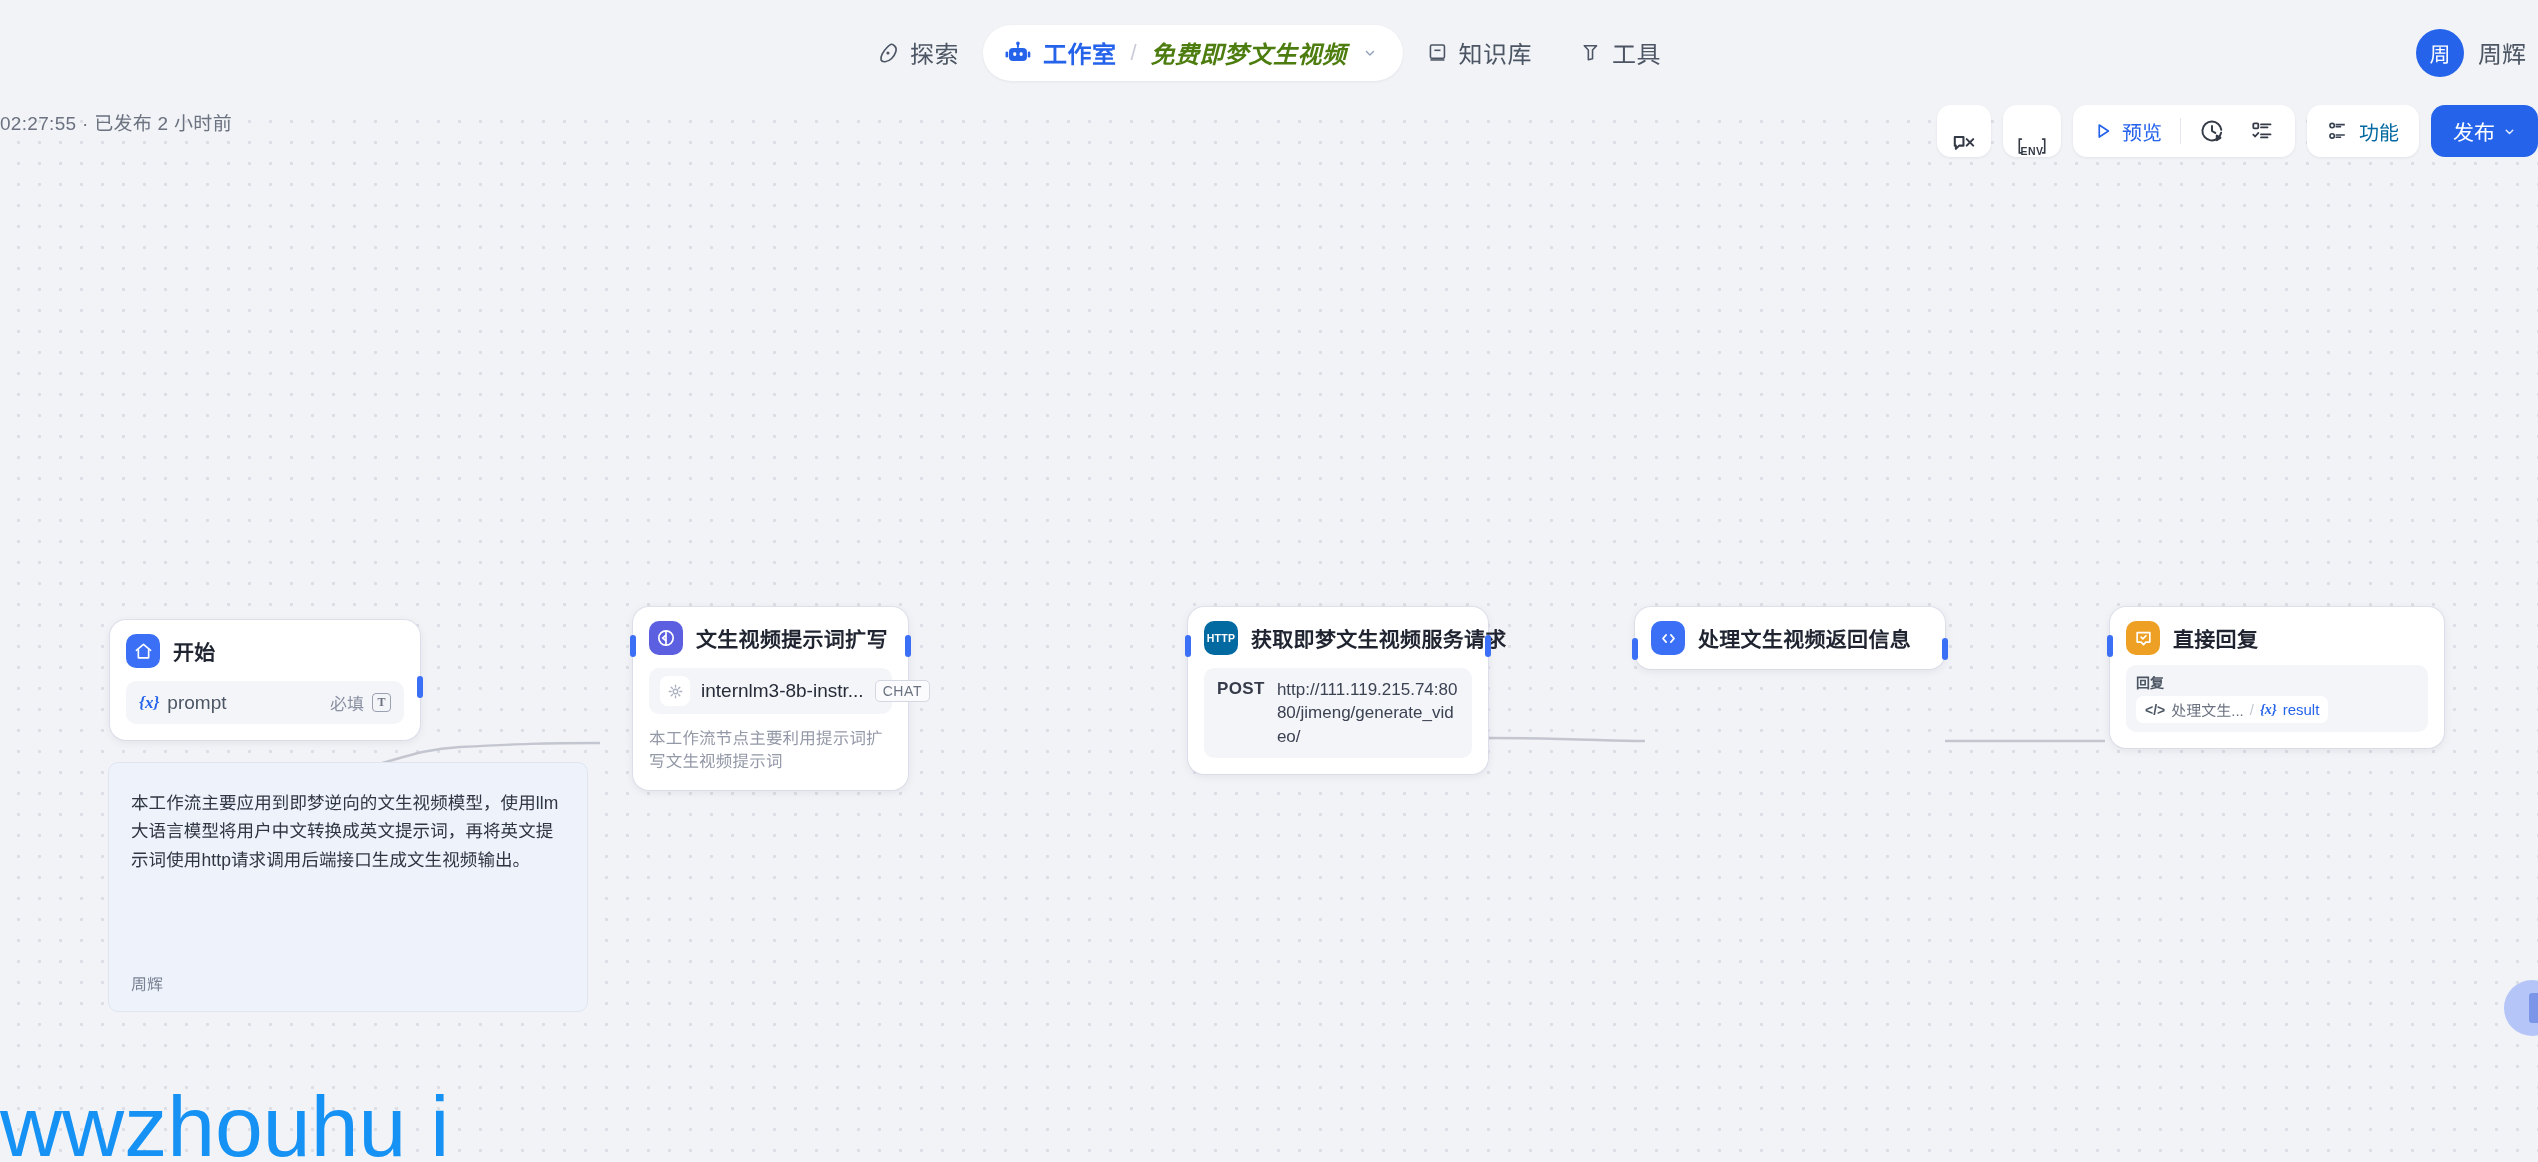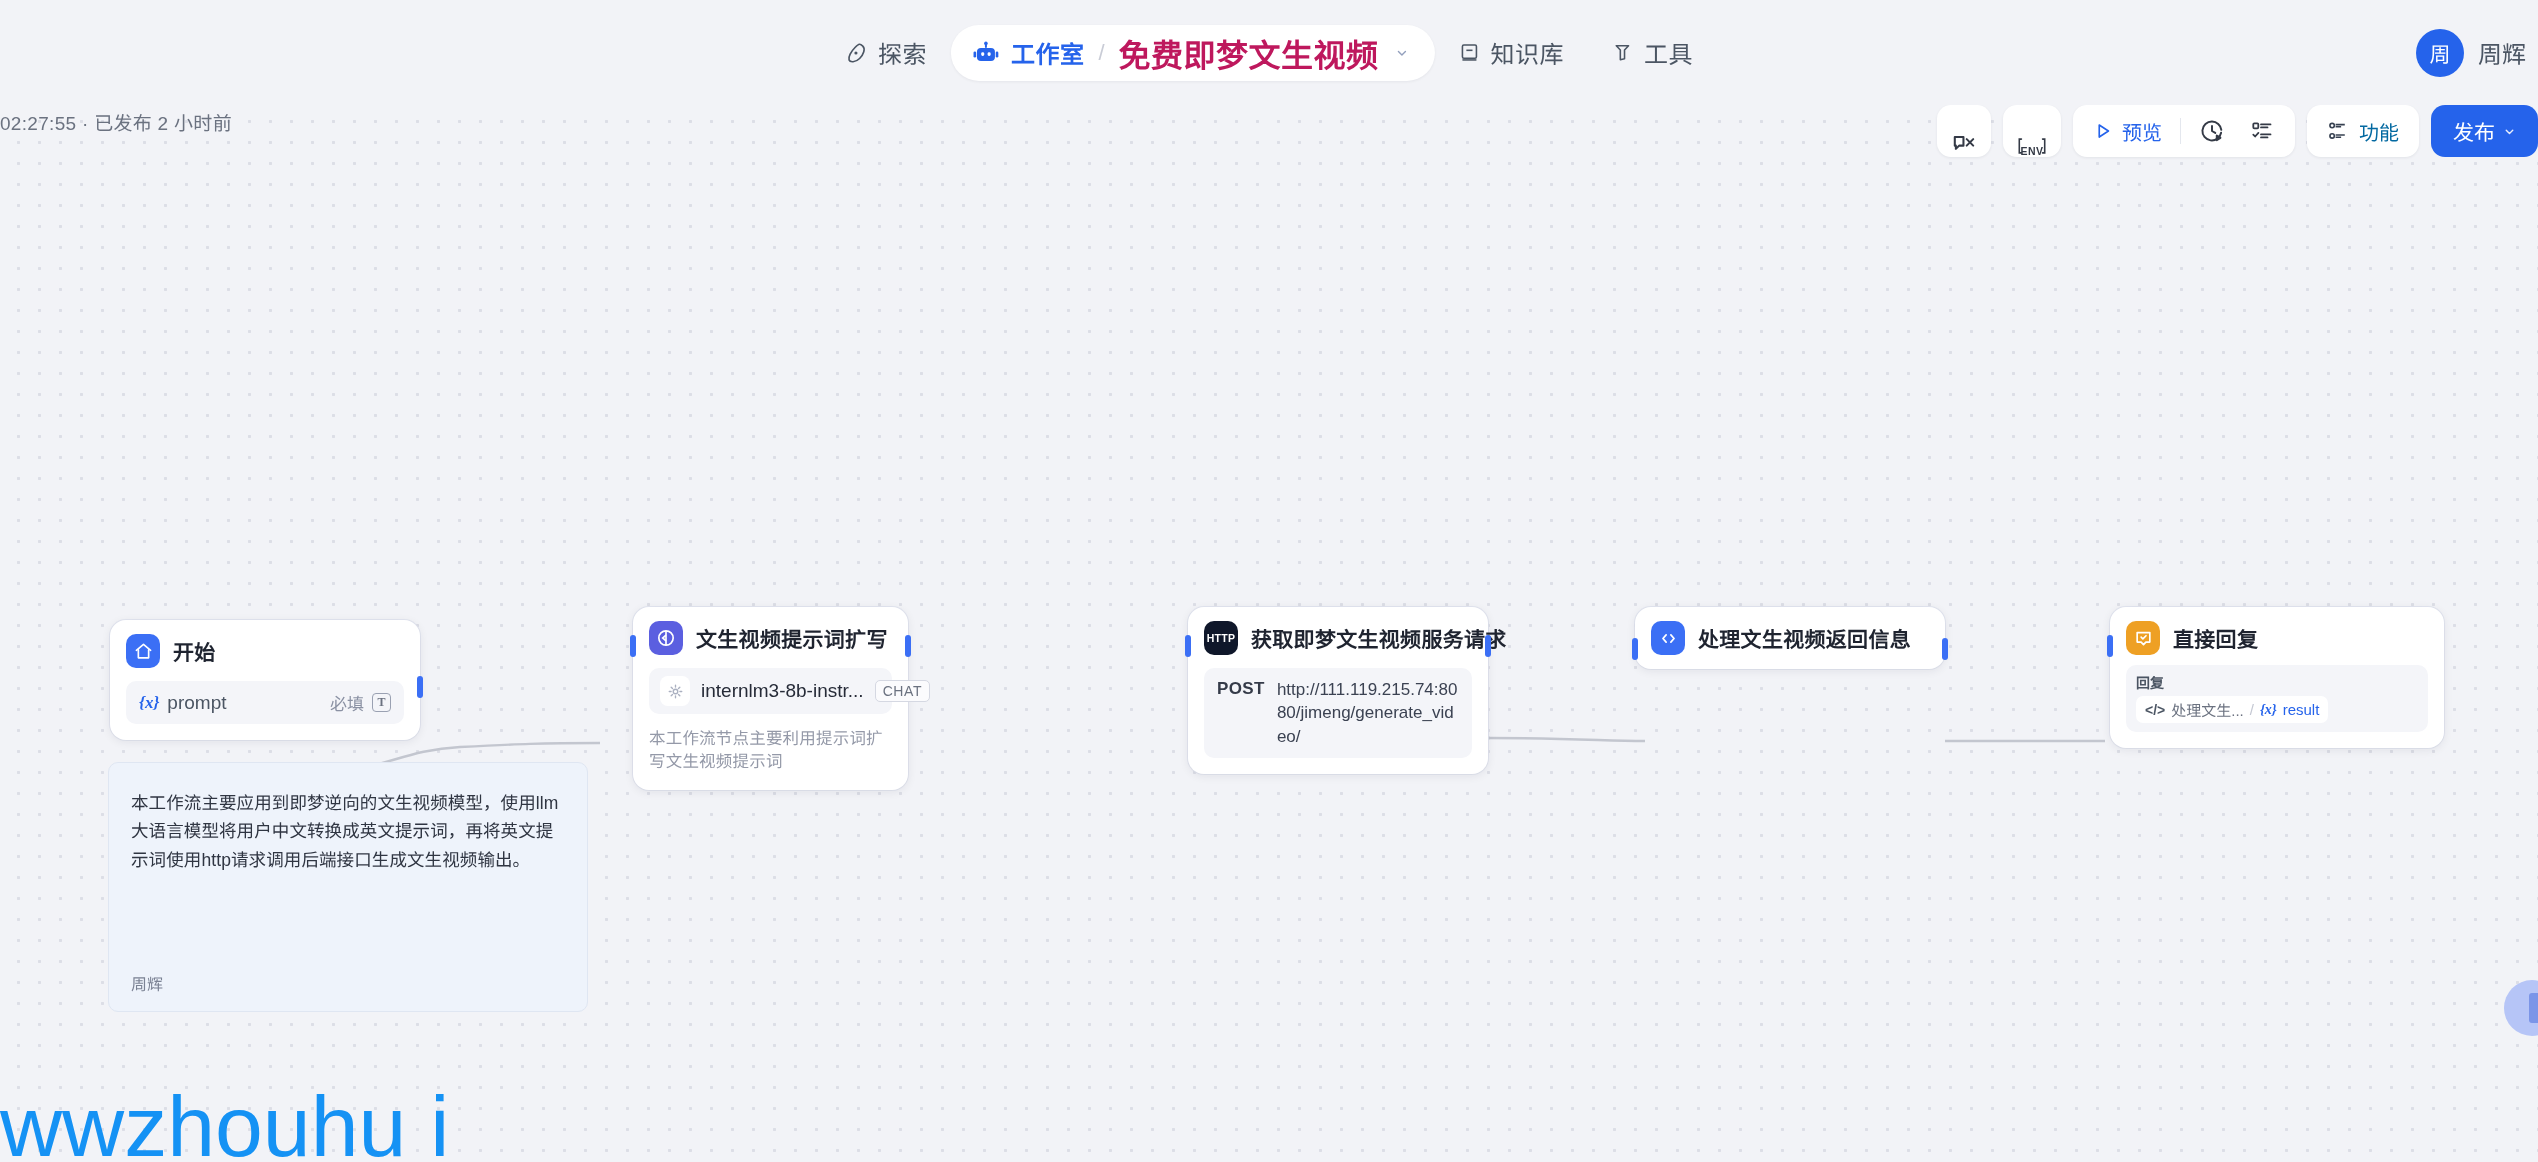--- a/index.html
+++ b/index.html
@@ -71,24 +71,25 @@
     cursor: pointer;
   }
   .nav-pill .ws-label {
     color: #2563eb;
     font-size: 24px;
     font-weight: 700;
     letter-spacing: .5px;
   }
   .nav-pill .sep { color: #c9ccd6; font-size: 22px; padding: 0 2px; }
   .nav-pill .flow-name {
-    color: #be185d;
-    font-size: 32px;
+    color: #4d7c0f;
+    font-size: 24px;
     font-weight: 700;
     letter-spacing: .5px;
+    font-style: italic;
   }
   .nav-pill .caret { color: #93a0bd; font-size: 15px; margin-left: 4px; }
   .icon { display: inline-flex; align-items: center; justify-content: center; }
 
   .nav-right {
     position: absolute;
     right: 12px; top: 50%;
     transform: translateY(-50%);
     display: flex;
     align-items: center;
@@ -421,21 +422,21 @@
         <div class="model-name">internlm3-8b-instr...</div>
         <div class="chat-tag">CHAT</div>
       </div>
       <div class="node-desc">本工作流节点主要利用提示词扩写文生视频提示词</div>
       <div class="port left" style="top:28px;"></div>
       <div class="port right" style="top:28px;"></div>
     </div>
 
     <div class="node" style="left:1188px; top:502px; width:300px;">
       <div class="node-head">
-        <div class="node-badge" style="background:#0f172a; color:#fff; font-size:10.5px; font-weight:700; letter-spacing:.3px;">
+        <div class="node-badge" style="background:#0369a1; color:#fff; font-size:10.5px; font-weight:700; letter-spacing:.3px;">
           <span>HTTP</span>
         </div>
         <div class="node-title">获取即梦文生视频服务请求</div>
       </div>
       <div class="http-row">
         <div class="http-method">POST</div>
         <div class="http-url">http://111.119.215.74:8080/jimeng/generate_video/</div>
       </div>
       <div class="port left" style="top:28px;"></div>
       <div class="port right" style="top:28px;"></div>

